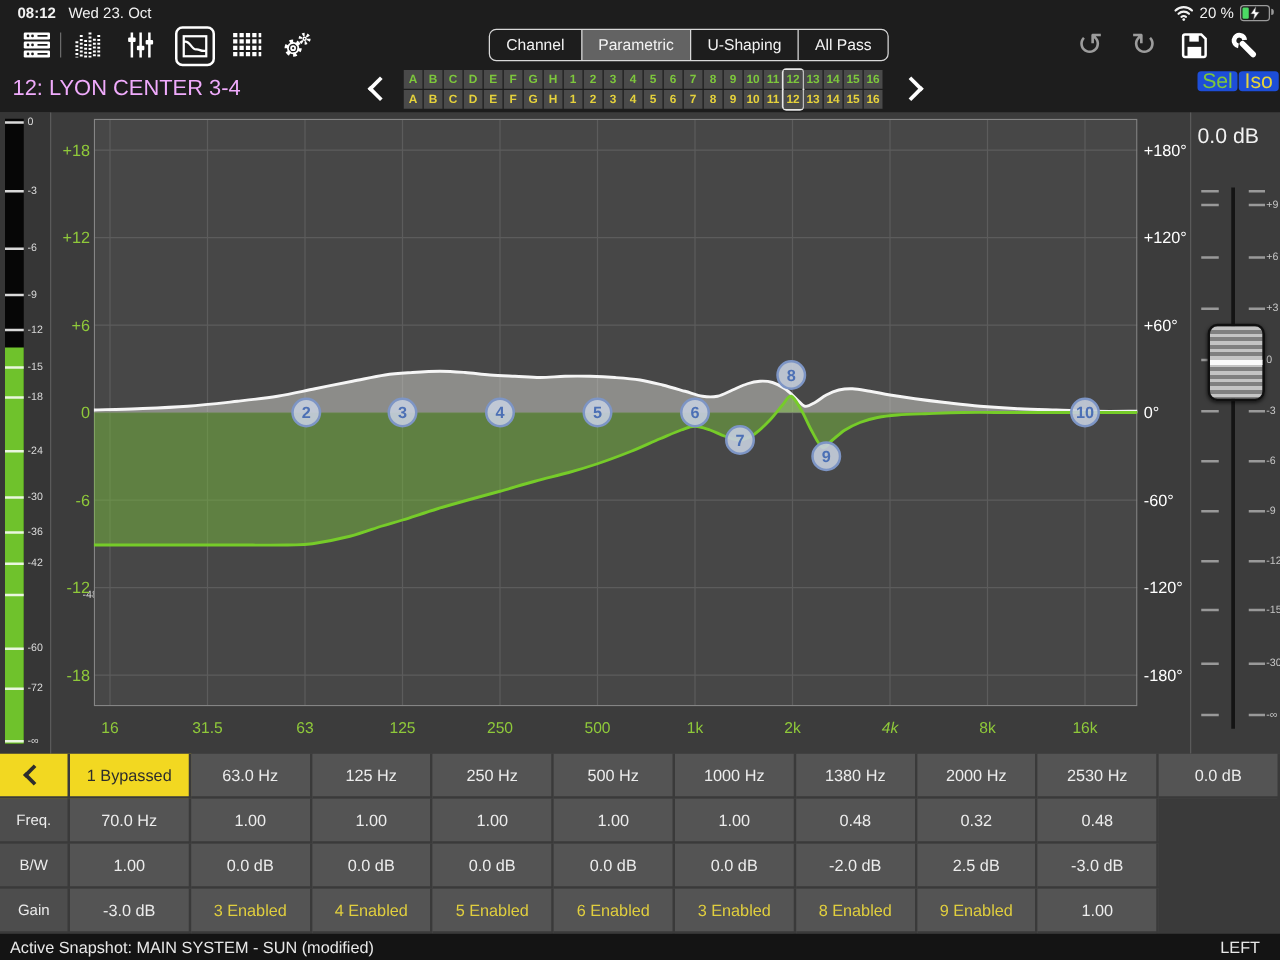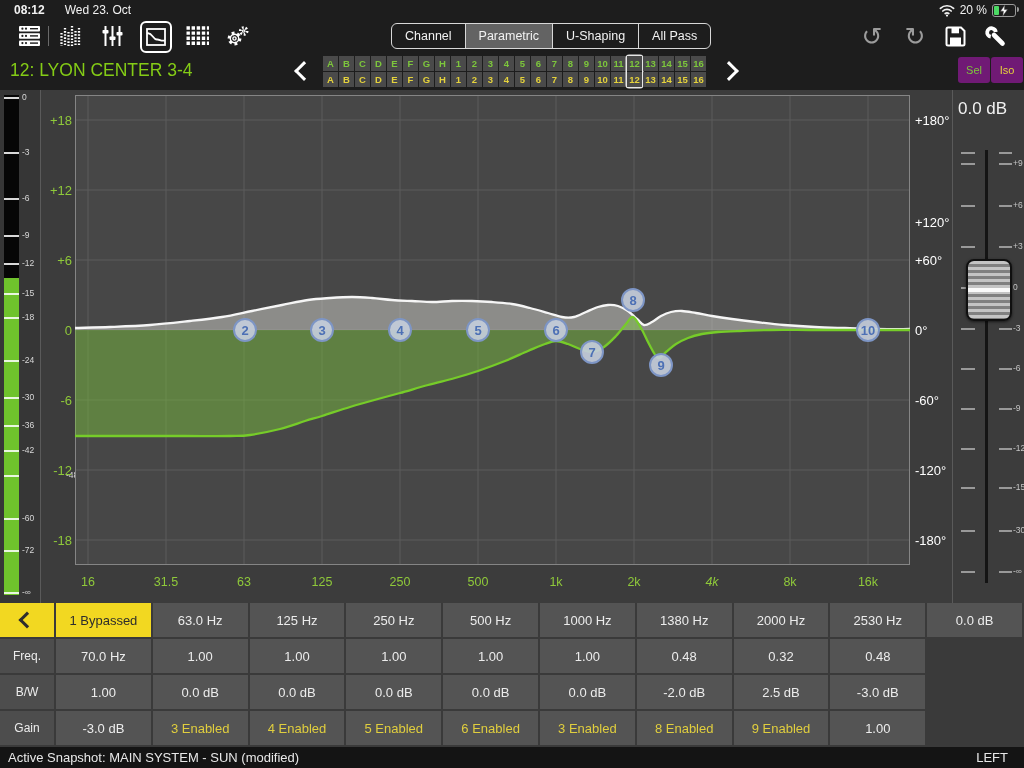--- a/index.html
+++ b/index.html
@@ -2,44 +2,44 @@
 <html><head>
 <meta charset="utf-8">
 <style>
   html,body{margin:0;padding:0}
   body{width:1024px;height:768px;position:relative;overflow:hidden;background:#3c3c3c;
        font-family:"Liberation Sans",sans-serif;color:#e8e8e8}
   
   .topbar{position:absolute;left:0;top:0;width:1024px;height:90px;background:#1d1d1d}
   .statusbar{position:absolute;left:0;top:0;width:1024px;height:20px;display:flex;align-items:center;font-size:12px;color:#f2f2f2}
   .statusbar .time{margin-left:14px;font-weight:bold}
-  .statusbar .date{margin-left:20px}
+  .statusbar .date{margin-left:10px}
   .statusbar .right{position:absolute;right:8px;top:0;height:20px;display:flex;align-items:center;gap:5px}
   .toolbar{position:absolute;left:0;top:20px;width:1024px;height:32px}
   .iconbtn{position:absolute;top:3px;width:26px;height:26px;display:flex;align-items:center;justify-content:center}
   .iconbtn.sel{border:2px solid #fff;border-radius:6px;top:1px;width:28px;height:28px}
   .vdiv{position:absolute;top:6px;width:1px;height:20px;background:#6a6a6a}
   .segmented{position:absolute;left:391px;top:3px;height:24px;display:flex;border:1px solid #d8d8d8;border-radius:6px;overflow:hidden}
   .seg{font-size:12.5px;color:#f2f2f2;line-height:24px;padding:0 13px;border-left:1px solid #d8d8d8;cursor:default;white-space:nowrap}
   .seg:first-child{border-left:none}
   .seg.on{background:#636363}
   .glyphbtn{position:absolute;top:0;height:32px;display:flex;align-items:center;justify-content:center;font-size:25px;color:#9c9c9c}
   
-  .chtitle{position:absolute;left:10px;top:60px;font-size:17.5px;color:#84cc16}
+  .chtitle{position:absolute;left:10px;top:60px;font-size:17.5px;color:#f0abfc}
   .chev{display:inline-block;width:11px;height:11px;border-left:3px solid #fff;border-bottom:3px solid #fff}
   .chev.l{transform:rotate(45deg)}
   .chev.r{transform:rotate(-135deg)}
   .chevbtn{position:absolute;width:26px;height:26px;top:58px;display:flex;align-items:center;justify-content:center}
   #chgrid{position:absolute;left:323px;top:56px;display:flex;gap:1px}
   .chcol{display:flex;flex-direction:column;gap:1px;border-radius:2px}
   .chcol.chsel{box-shadow:0 0 0 1.5px #e6e6e6}
   .chcell{width:15px;height:15px;background:#4a4a4a;font-size:9.5px;font-weight:bold;text-align:center;line-height:15px}
   .chcell.top{color:#7dc63c}
   .chcell.bot{color:#e5d23c}
-  .selisobtn{position:absolute;top:57px;width:32px;height:26px;background:#701a75;border-radius:3px;font-size:11px;display:flex;align-items:center;justify-content:center}
+  .selisobtn{position:absolute;top:57px;width:32px;height:16px;background:#1d4ed8;border-radius:3px;font-size:17px;display:flex;align-items:center;justify-content:center}
   
   .mainbg{position:absolute;left:0;top:90px;width:1024px;height:513px;background:#3c3c3c}
   .leftstrip{position:absolute;left:0;top:90px;width:40px;height:513px;background:#363636}
   .divline{position:absolute;background:#5a5a5a}
   #meter{position:absolute;left:4px;top:95px;width:15px;height:500px;background:#060606}
   #meter .green{position:absolute;left:0;width:15px;background:#6fc22c}
   .mtick{position:absolute;left:0;width:15px;height:2px;background:rgba(255,255,255,.85)}
   .mlabel{position:absolute;left:22px;width:18px;font-size:8.5px;color:#d8d8d8;transform:translateY(-50%)}
   #plot{position:absolute;left:75px;top:95px;width:835px;height:470px;background:#474747}
   .axlab{position:absolute;transform:translateY(-50%);font-size:13px}
@@ -408,21 +408,21 @@
     <div class="axlab" style="left: 38px; top: 120px;">+18</div>
     <div class="axlab" style="left: 38px; top: 190px;">+12</div>
     <div class="axlab" style="left: 38px; top: 260px;">+6</div>
     <div class="axlab" style="left: 38px; top: 330px;">0</div>
     <div class="axlab" style="left: 38px; top: 400px;">-6</div>
     <div class="axlab" style="left: 38px; top: 470px;">-12</div>
     <div class="axlab" style="left: 38px; top: 540px;">-18</div>
   </div>
 <div class="phase" id="phaseLabels">
     <div class="axlab" style="left: 915px; top: 120px;">+180°</div>
-    <div class="axlab" style="left: 915px; top: 190px; margin-top: 32px;">+120°</div>
+    <div class="axlab" style="left: 915px; top: 190px;">+120°</div>
     <div class="axlab" style="left: 915px; top: 260px;">+60°</div>
     <div class="axlab" style="left: 915px; top: 330px;">0°</div>
     <div class="axlab" style="left: 915px; top: 400px;">-60°</div>
     <div class="axlab" style="left: 915px; top: 470px;">-120°</div>
     <div class="axlab" style="left: 915px; top: 540px;">-180°</div>
   </div>
 <div id="freqLabels">
     <div class="freqlab" style="left: 63px;">16</div>
     <div class="freqlab" style="left: 141px;">31.5</div>
     <div class="freqlab" style="left: 219px;">63</div>

